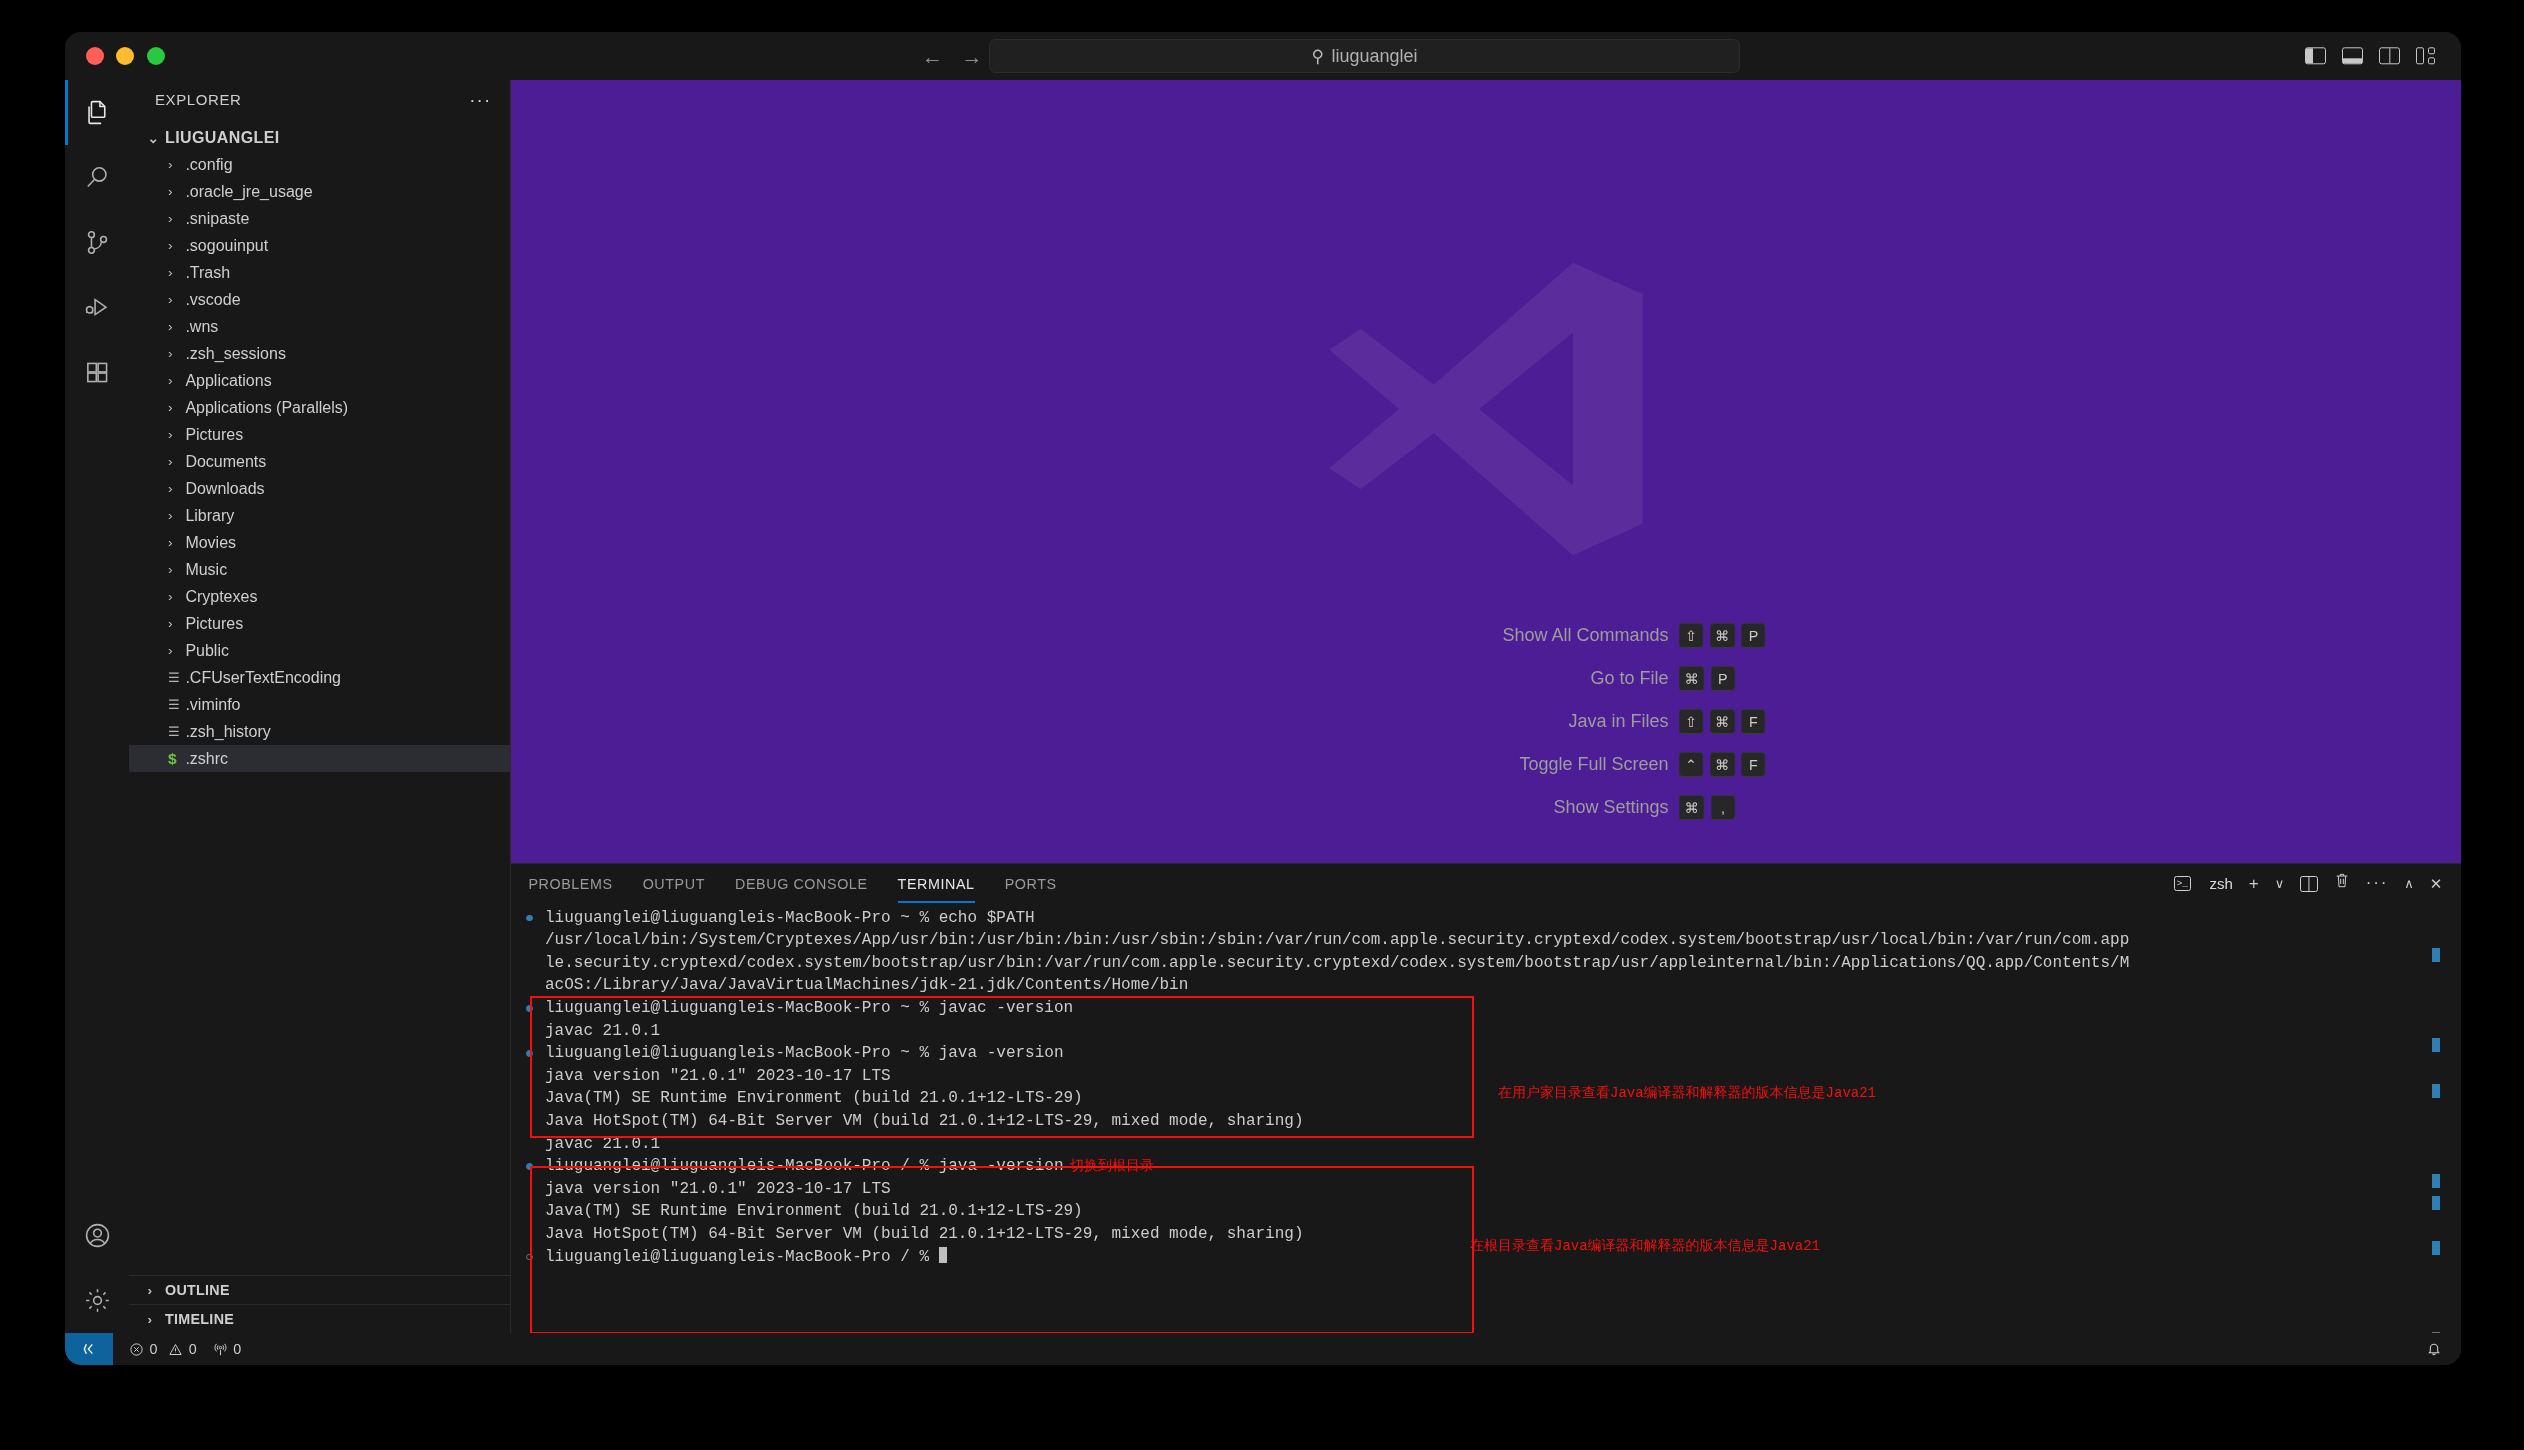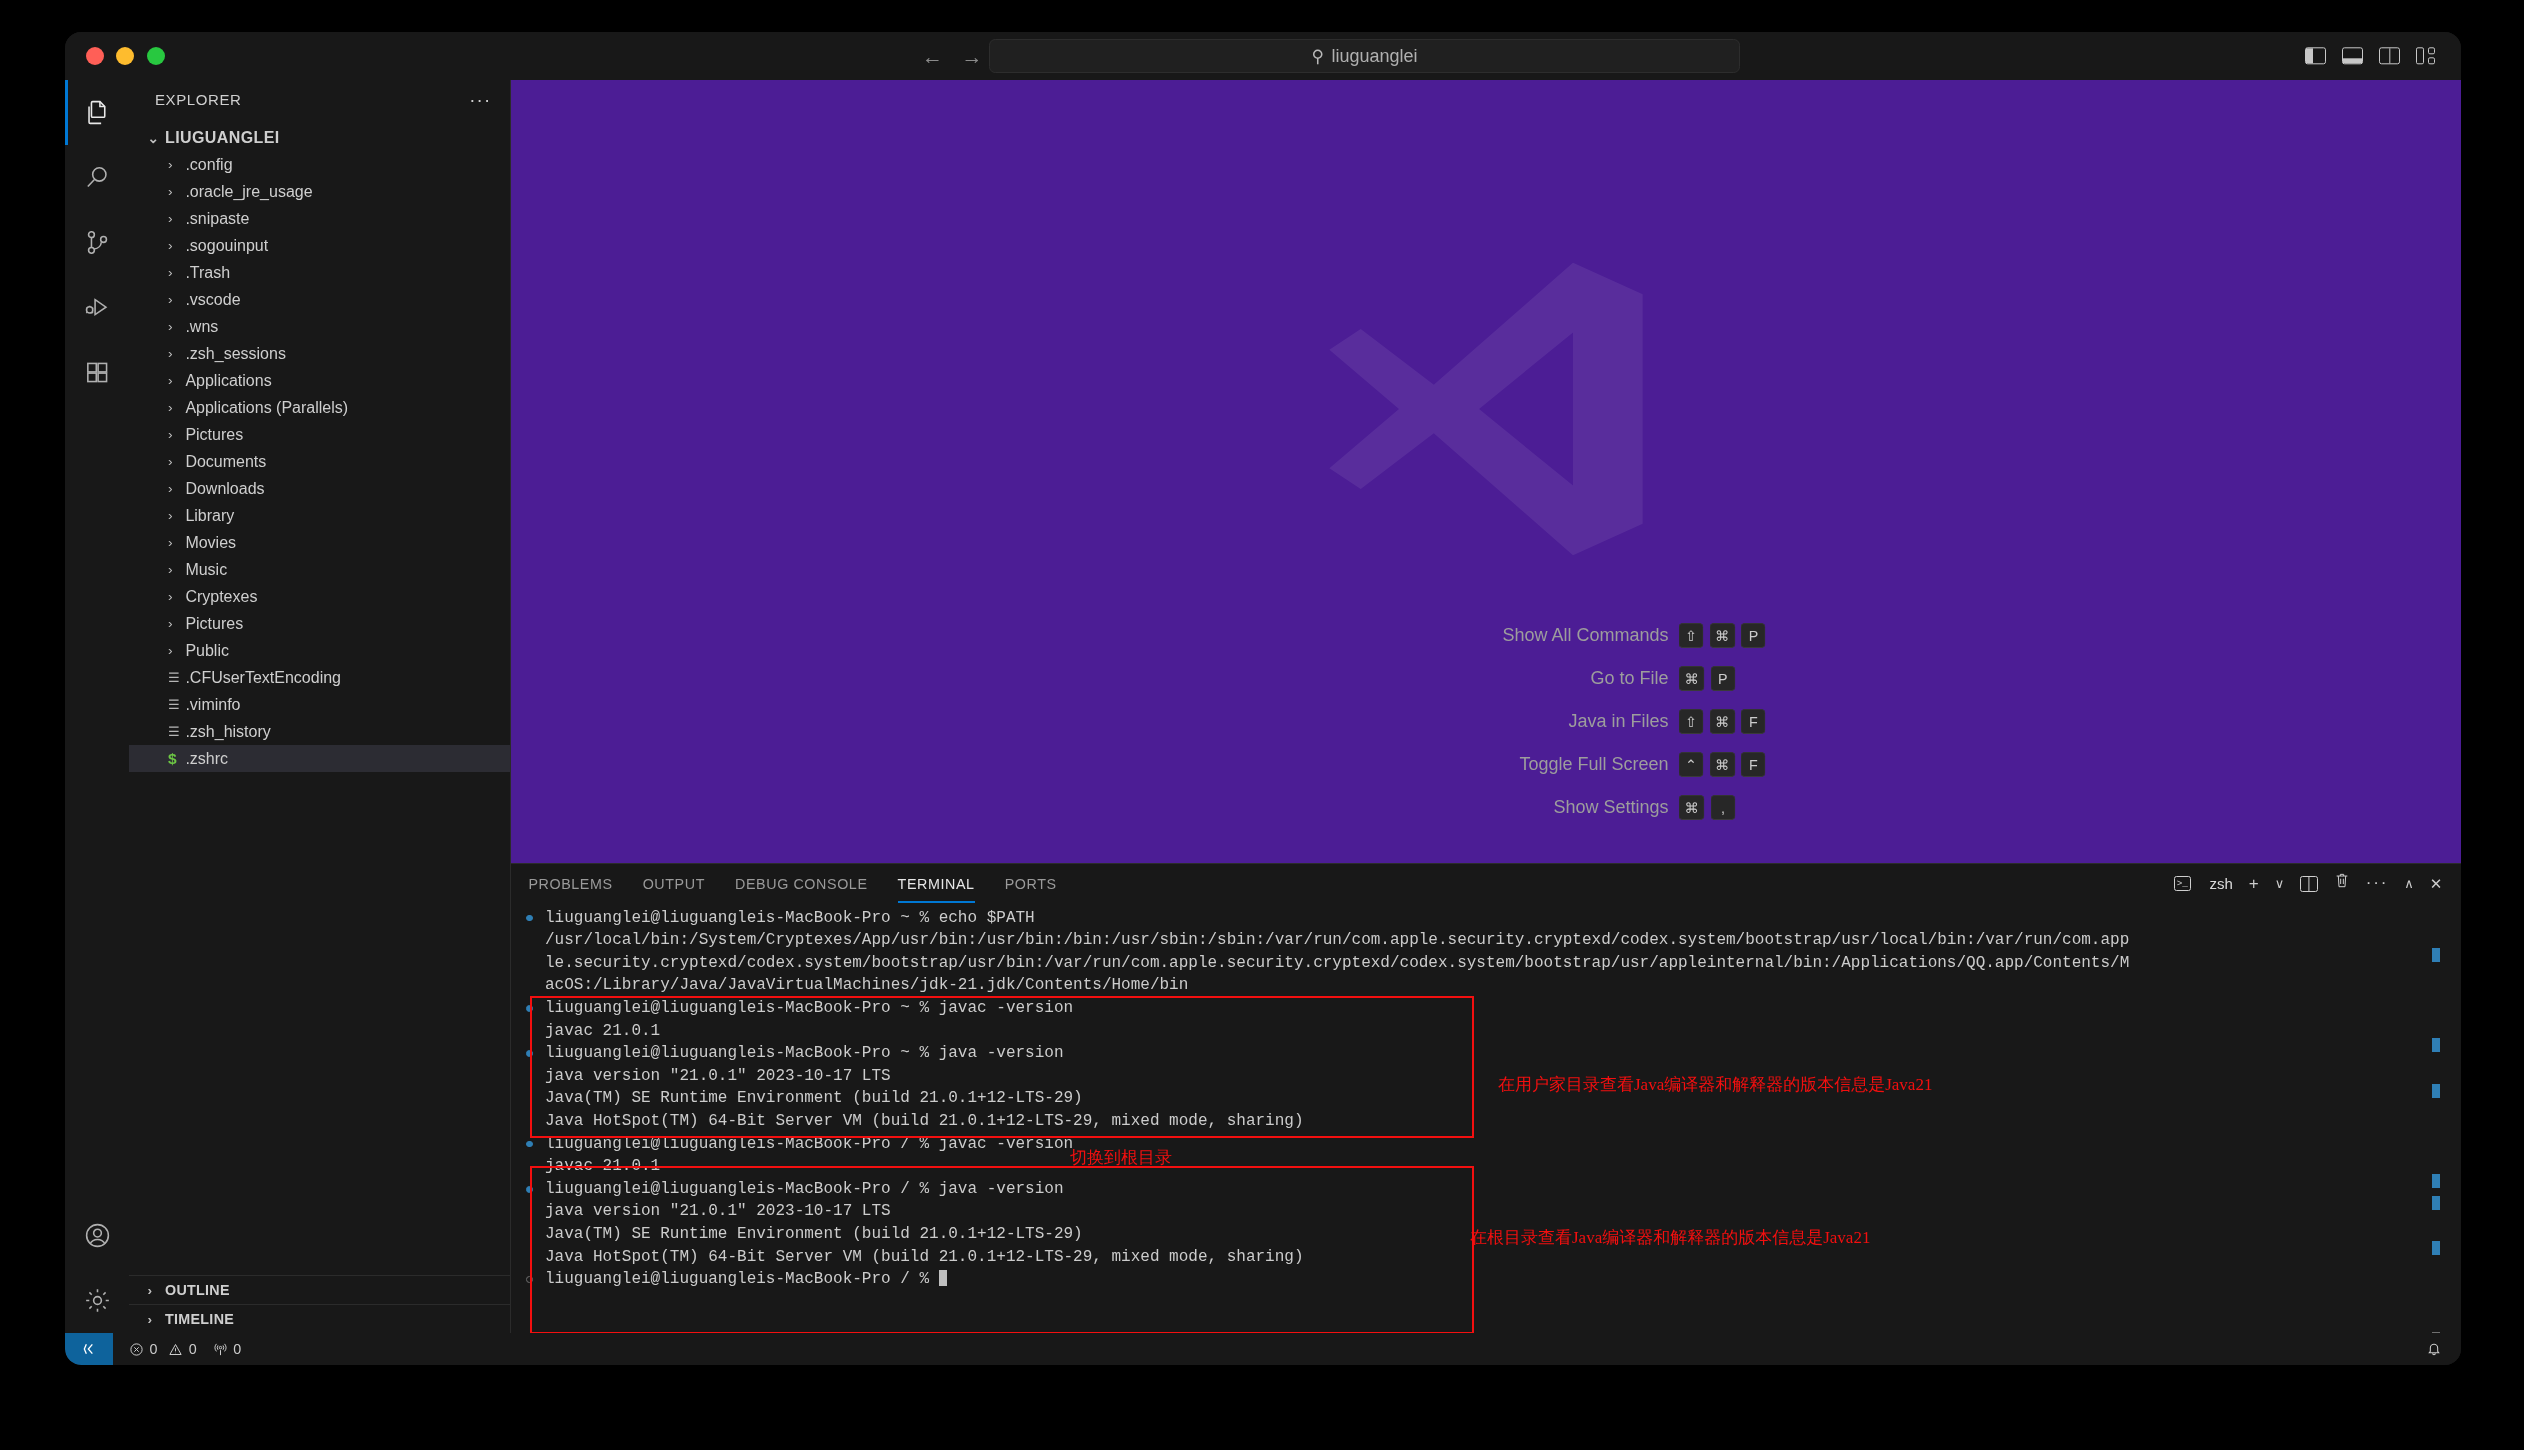--- a/index.html
+++ b/index.html
@@ -212,23 +212,24 @@
     width: 6.8px; height: 6.8px; border-radius: 50%;
     border: 1.2px solid #2f7fb5; background: #2f7fb5;
   }
   .tline .gutter.hollow { background: transparent; border-color: #6f6f6f; }
   .cursor {
     display: inline-block; width: 8px; height: 16px;
     background: #bfbfbf; vertical-align: -2.5px;
   }
   .zh-annot {
     position: absolute;
-    color: #f30f0f; font-size: 17px;
-    font-family: Liberation Serif, serif;
+    color: #f30f0f; font-size: 14px;
+    font-family: Liberation Mono, monospace;
     white-space: nowrap;
+    margin-top: 8px;
   }
   .redbox {
     position: absolute;
     border: 2.5px solid #f30f0f;
     pointer-events: none;
   }
   #term-overview {
     position: absolute; right: 17.4px; top: 39px; bottom: 0; width: 11.2px;
   }
   #term-overview i {
@@ -556,21 +557,20 @@
           <div class="tline"><span class="gutter"></span><span>liuguanglei@liuguangleis-MacBook-Pro ~ % echo $PATH</span></div>
           <div class="tline"><span>/usr/local/bin:/System/Cryptexes/App/usr/bin:/usr/bin:/bin:/usr/sbin:/sbin:/var/run/com.apple.security.cryptexd/codex.system/bootstrap/usr/local/bin:/var/run/com.app</span></div>
           <div class="tline"><span>le.security.cryptexd/codex.system/bootstrap/usr/bin:/var/run/com.apple.security.cryptexd/codex.system/bootstrap/usr/appleinternal/bin:/Applications/QQ.app/Contents/M</span></div>
           <div class="tline"><span>acOS:/Library/Java/JavaVirtualMachines/jdk-21.jdk/Contents/Home/bin</span></div>
           <div class="tline"><span class="gutter"></span><span>liuguanglei@liuguangleis-MacBook-Pro ~ % javac -version</span></div>
           <div class="tline"><span>javac 21.0.1</span></div>
           <div class="tline"><span class="gutter"></span><span>liuguanglei@liuguangleis-MacBook-Pro ~ % java -version</span></div>
           <div class="tline"><span>java version "21.0.1" 2023-10-17 LTS</span></div>
           <div class="tline"><span>Java(TM) SE Runtime Environment (build 21.0.1+12-LTS-29)</span></div>
           <div class="tline"><span>Java HotSpot(TM) 64-Bit Server VM (build 21.0.1+12-LTS-29, mixed mode, sharing)</span></div>
-          <div class="tline"><span class="gutter"></span><span>liuguanglei@liuguangleis-MacBook-Pro / % javac -version</span></div>
           <div class="tline"><span>javac 21.0.1</span></div>
           <div class="tline"><span class="gutter"></span><span>liuguanglei@liuguangleis-MacBook-Pro / % java -version</span></div>
           <div class="tline"><span>java version "21.0.1" 2023-10-17 LTS</span></div>
           <div class="tline"><span>Java(TM) SE Runtime Environment (build 21.0.1+12-LTS-29)</span></div>
           <div class="tline"><span>Java HotSpot(TM) 64-Bit Server VM (build 21.0.1+12-LTS-29, mixed mode, sharing)</span></div>
           <div class="tline"><span class="gutter hollow"></span><span>liuguanglei@liuguangleis-MacBook-Pro / % </span><span class="cursor"></span></div>
         </div>
       <div id="term-annots">
           <div class="zh-annot" style="color: rgb(243, 15, 15); left: 559px; top: 244px;">切换到根目录</div>
           <div class="zh-annot" style="color: rgb(243, 15, 15); left: 987px; top: 171px;">在用户家目录查看Java编译器和解释器的版本信息是Java21</div>

